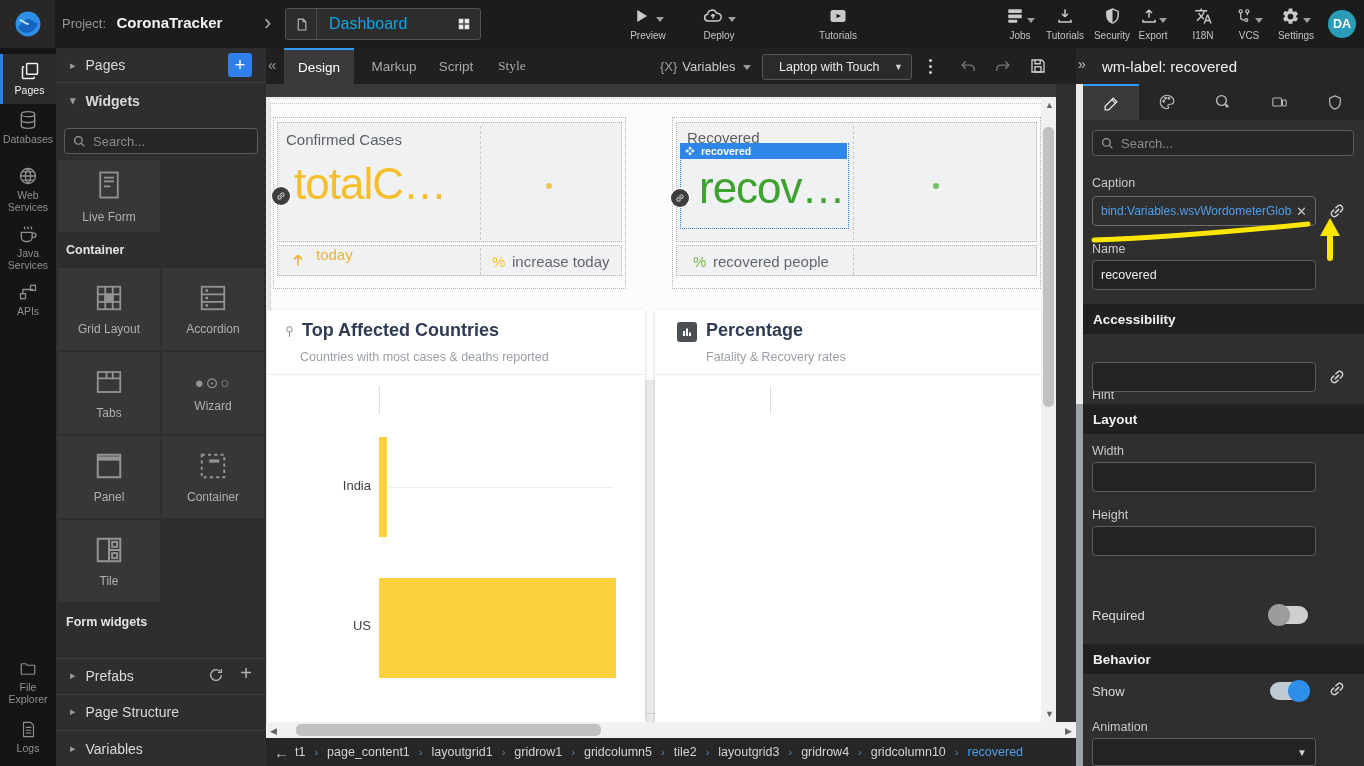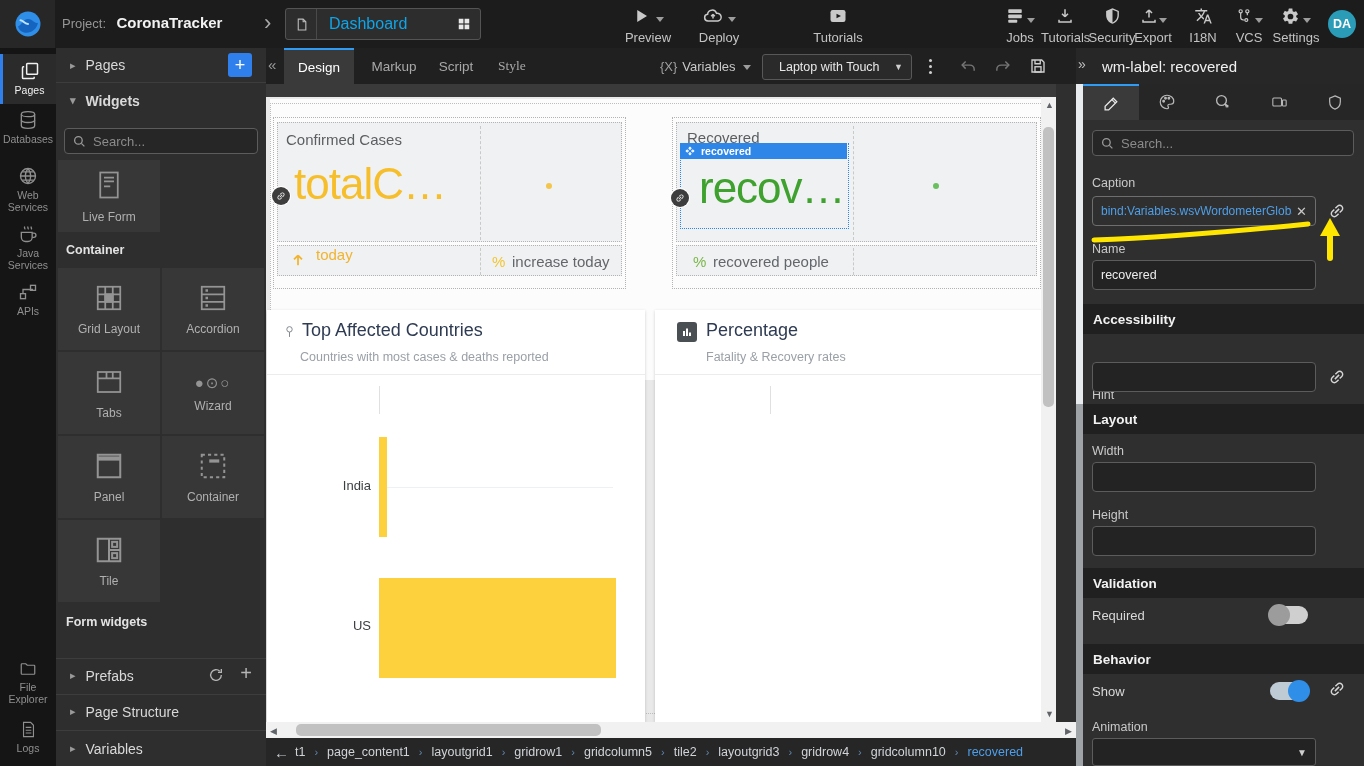--- a/index.html
+++ b/index.html
@@ -14,21 +14,21 @@
   .logo-cell{position:absolute;left:0;top:0;width:55px;height:48px;background:#272727;display:flex;align-items:center;justify-content:center;}
   .proj-label{color:#969696;font-size:13px;}
   .proj-name{color:#f2f2f2;font-size:15px;font-weight:700;margin-left:6px;}
   .big-chev{color:#a8a8a8;font-size:22px;line-height:1;}
   .pagetab{position:absolute;left:285px;top:8px;height:32px;width:196px;background:#2d2d2d;border:1px solid #545454;border-radius:3px;display:flex;align-items:center;box-sizing:border-box;}
   .pagetab .fcell{width:30px;height:100%;border-right:1px solid #4a4a4a;display:flex;align-items:center;justify-content:center;color:#bdbdbd;}
   .pagetab .plabel{flex:1;color:#0ea5e9;font-size:16px;padding-left:12px;}
   .pagetab .gicon{margin-right:9px;color:#e8e8e8;}
   .tb-item{position:absolute;top:5px;text-align:center;color:#c9c9c9;cursor:pointer;}
   .tb-item .ic{height:22px;display:flex;align-items:center;justify-content:center;color:#c9c9c9;}
-  .tb-item .lb{font-size:13px;color:#c3c3c3;margin-top:3px;white-space:nowrap;}
+  .tb-item .lb{font-size:10px;color:#c3c3c3;margin-top:3px;white-space:nowrap;}
   .caret{position:absolute;right:-8px;top:12px;width:0;height:0;border-left:4px solid transparent;border-right:4px solid transparent;border-top:5px solid #9d9d9d;}
   .avatar{position:absolute;left:1328px;top:10px;width:28px;height:28px;border-radius:50%;background:#2a9cb8;color:#fff;font-size:12.5px;font-weight:700;display:flex;align-items:center;justify-content:center;}
 
   
   .actbar{position:absolute;left:0;top:48px;width:56px;height:718px;background:#151515;}
   .act-item{position:absolute;left:0;width:56px;text-align:center;color:#8f8f8f;font-size:10.5px;line-height:1.15;cursor:pointer;}
   .act-item .ic{display:flex;justify-content:center;margin-bottom:3px;color:#8f8f8f;}
   .act-item.active{background:#2b2b2b;color:#f0f0f0;border-left:3px solid #2f80ed;margin-left:0;width:53px;}
   .act-item.active .ic{color:#f0f0f0;}
 
@@ -57,21 +57,21 @@
   
   .viewport{position:absolute;left:266px;top:84px;width:790px;height:638px;background:#e9e9e9;overflow:hidden;}
   .dotted{border:1px dotted #b3b3b3;box-sizing:border-box;}
   .tile{background:#f0f1f2;}
   .dash-v{border-left:1px dashed #c9c9c9;}
   .bigval{font-size:44px;font-weight:400;letter-spacing:-1px;white-space:nowrap;}
   .linkbadge{position:absolute;width:18px;height:18px;border-radius:50%;background:#3d3d3d;box-shadow:0 0 0 1px #fff;display:flex;align-items:center;justify-content:center;color:#fff;}
   .selbadge{position:absolute;background:#2e86e8;color:#fff;display:flex;align-items:center;font-size:10.5px;font-weight:700;padding-left:5px;}
   .selbadge .mv{margin-right:6px;color:#fff;}
   .panel{position:absolute;background:#fff;box-shadow:0 1px 3px rgba(0,0,0,.18);}
-  .ptitle{font-size:18px;font-weight:400;color:#2e3b52;}
+  .ptitle{font-size:18px;font-weight:700;color:#2e3b52;}
   .psub{font-size:12.5px;color:#9aa0a6;}
   .bar{position:absolute;background:#fcd13d;}
   .gline{position:absolute;height:1px;background:#eef1f3;}
   .axis{position:absolute;width:1px;background:#e0e0e0;}
   .catlab{position:absolute;font-size:13px;color:#3c4043;text-align:right;}
   .sb-track{position:absolute;background:#f1f1f1;}
   .sb-thumb{position:absolute;background:#c1c1c1;}
   .sb-arr{position:absolute;color:#5f6368;font-size:9px;}
   .crumbbar{position:absolute;left:266px;top:738px;width:810px;height:28px;background:#262626;display:flex;align-items:center;padding-left:8px;box-sizing:border-box;overflow:hidden;}
   .crumb{color:#d0d4d8;font-size:12.5px;white-space:nowrap;cursor:pointer;}
@@ -716,23 +716,20 @@
     <div class="flabel" style="left:16px;top:396px;">Width</div>
     <div class="pfield filled" style="top:414px;">
       <span></span>
     </div>
 
     <div class="flabel" style="left:16px;top:460px;">Height</div>
     <div class="pfield filled" style="top:478px;">
       <span></span>
     </div>
 
-    <div class="secbar" style="top:520px;">
-        <span>Validation</span>
-      </div>
 
     <div class="flabel" style="left:16px;top:560px;font-size:13px;color:#d9d9d9;">Required</div>
     <div class="toggle off" style="left:194px;top:558px;">
         <div class="knob"></div>
       </div>
 
     <div class="secbar" style="top:596px;">
         <span>Behavior</span>
       </div>
 

